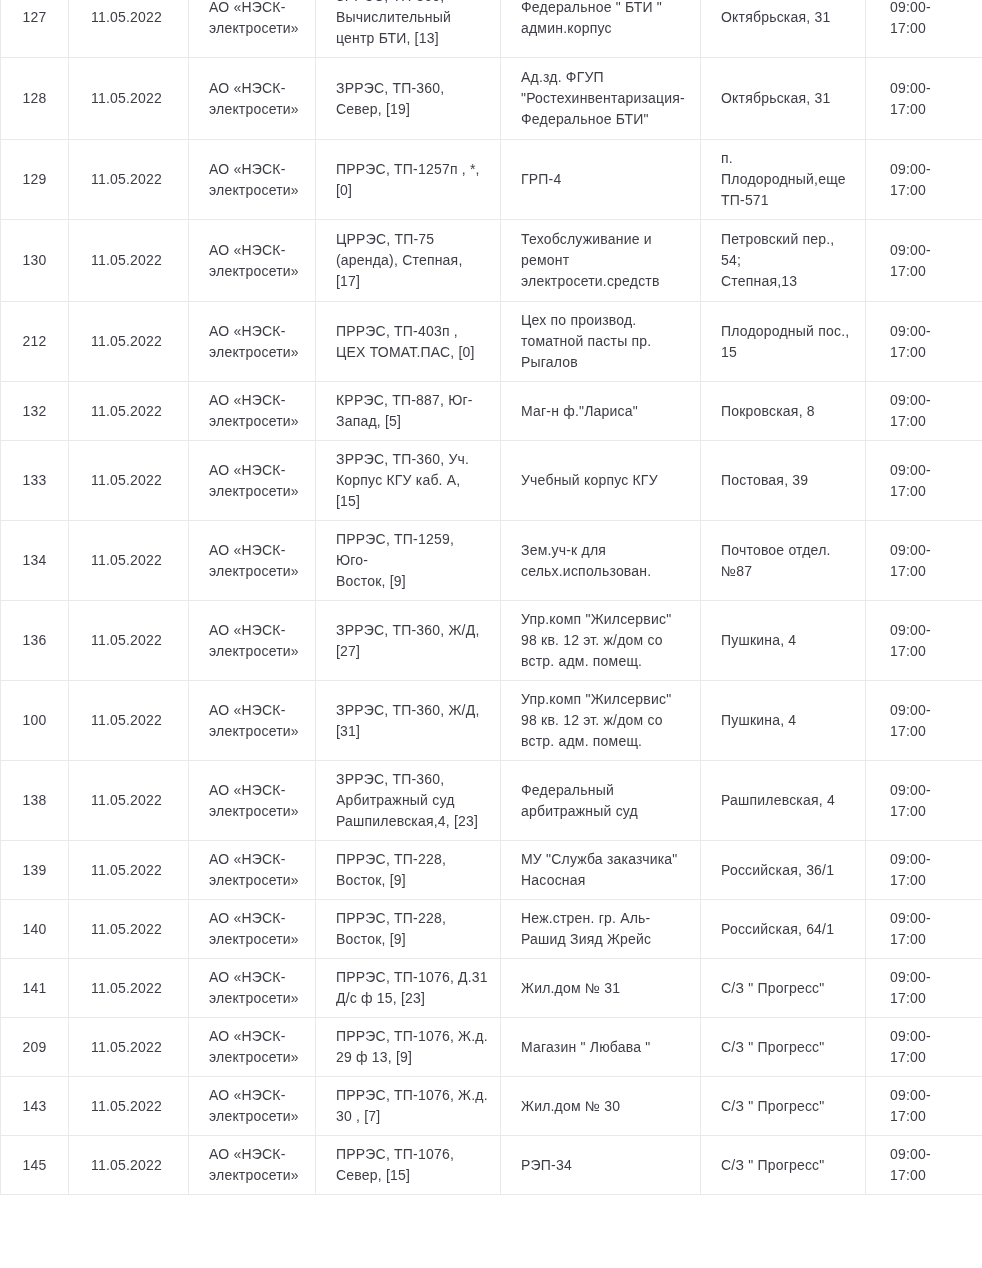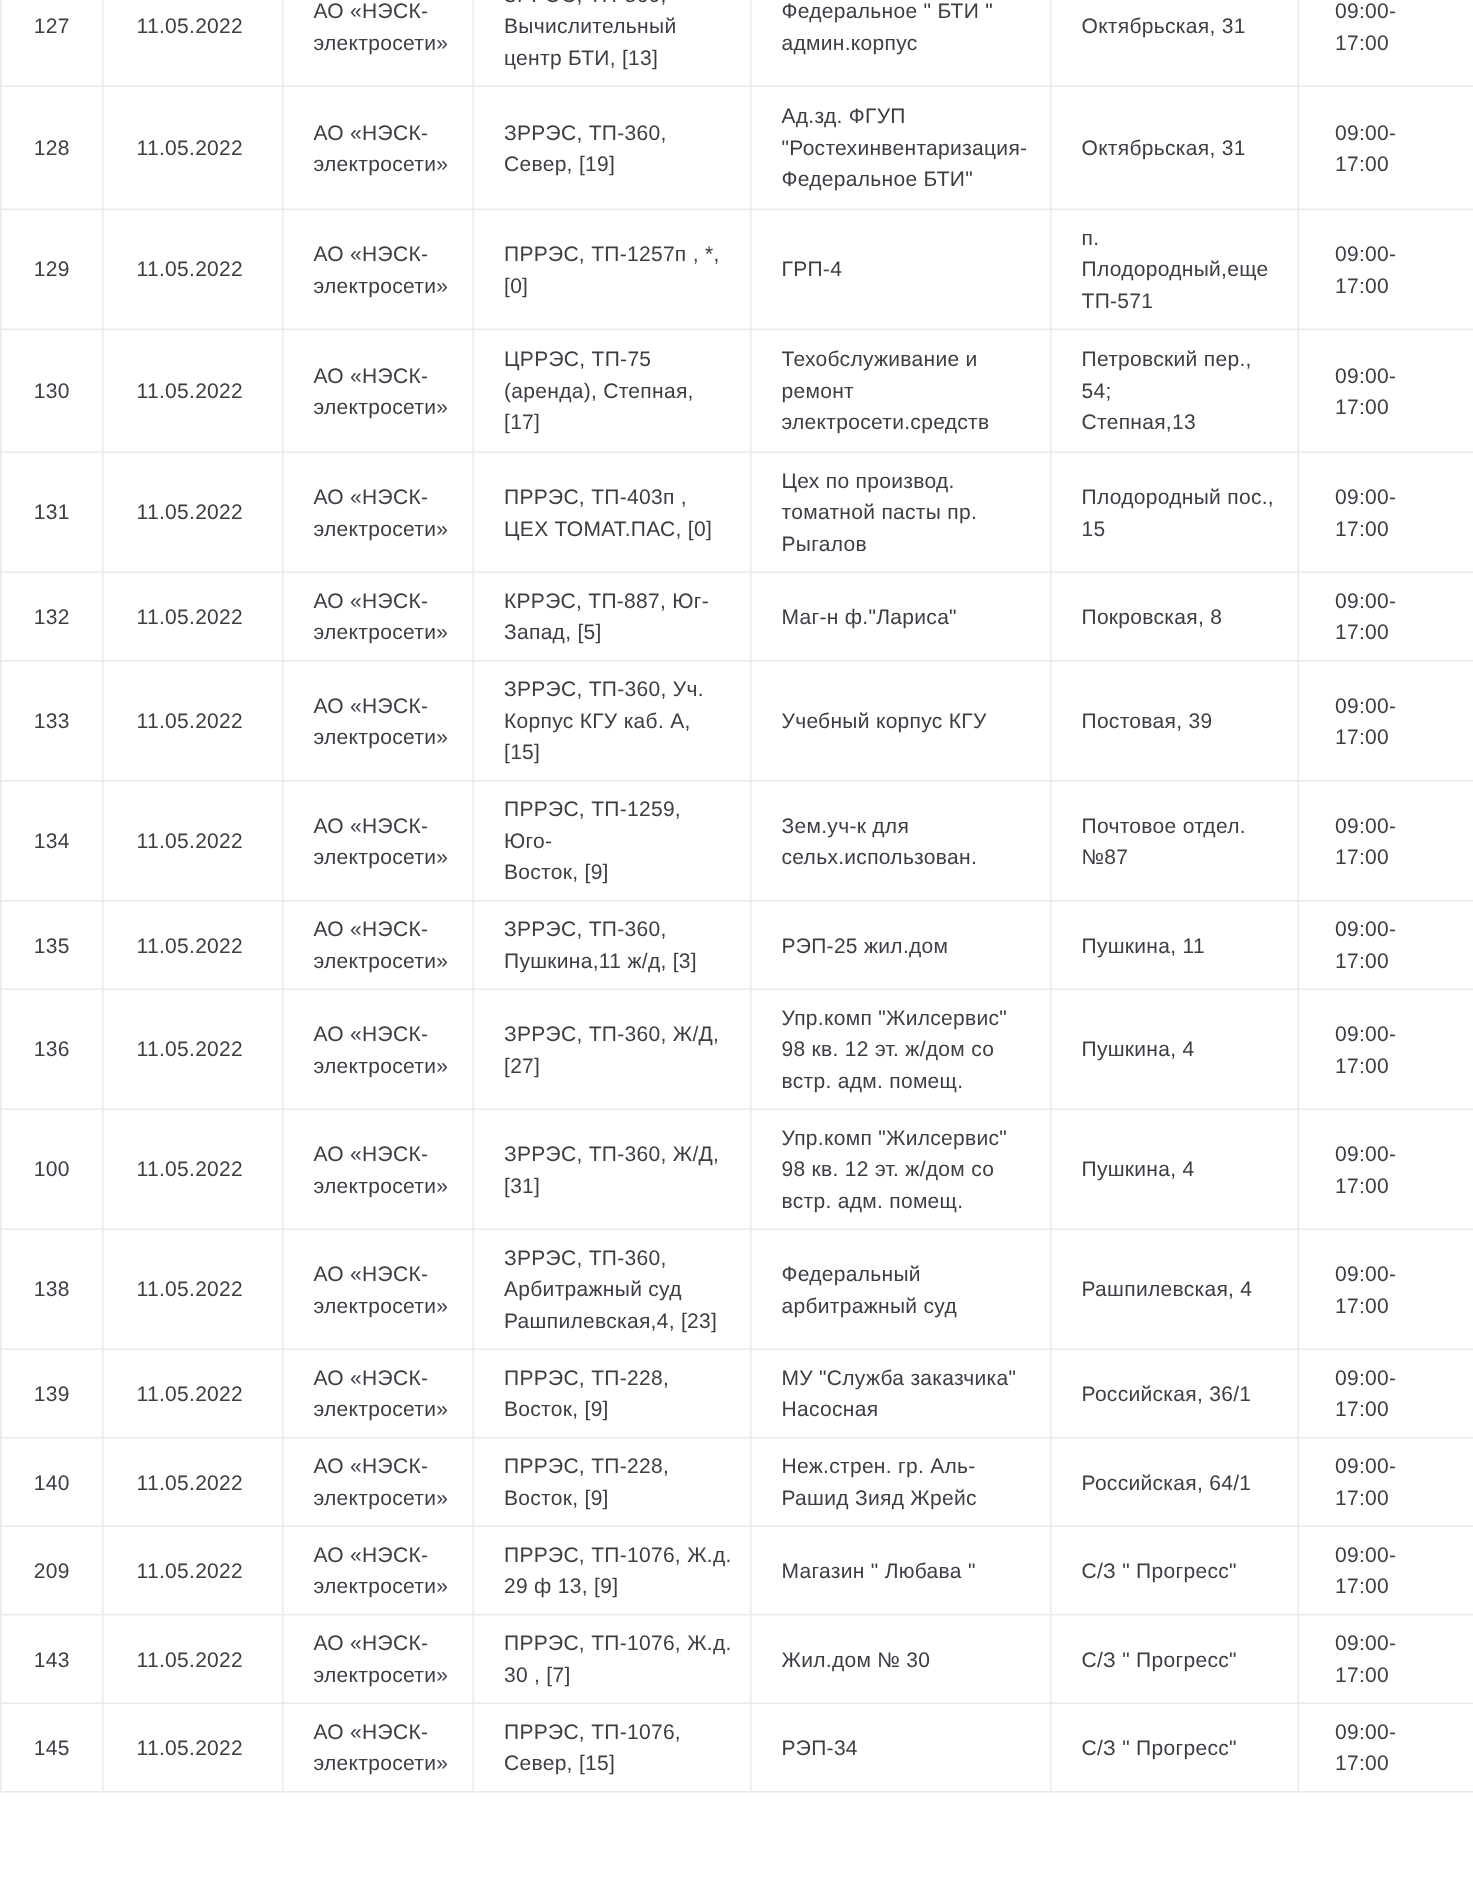--- a/index.html
+++ b/index.html
@@ -102,21 +102,21 @@
           <td class="c-desc">Техобслуживание и
 ремонт
 электросети.средств</td>
           <td class="c-addr">Петровский пер.,
 54;
 Степная,13</td>
           <td class="c-time">09:00-
 17:00</td>
         </tr>
         <tr style="height: 80px;">
-          <td class="c-num">131</td>
+          <td class="c-num">212</td>
           <td class="c-date">11.05.2022</td>
           <td class="c-org">АО «НЭСК-
 электросети»</td>
           <td class="c-feeder">ПРРЭС, ТП-403п ,
 ЦЕХ ТОМАТ.ПАС, [0]</td>
           <td class="c-desc">Цех по производ.
 томатной пасты пр.
 Рыгалов</td>
           <td class="c-addr">Плодородный пос.,
 15</td>
@@ -154,32 +154,20 @@
 электросети»</td>
           <td class="c-feeder">ПРРЭС, ТП-1259, Юго-
 Восток, [9]</td>
           <td class="c-desc">Зем.уч-к для
 сельх.использован.</td>
           <td class="c-addr">Почтовое отдел.
 №87</td>
           <td class="c-time">09:00-
 17:00</td>
         </tr>
-        <tr style="height: 59px;">
-          <td class="c-num">135</td>
-          <td class="c-date">11.05.2022</td>
-          <td class="c-org">АО «НЭСК-
-электросети»</td>
-          <td class="c-feeder">ЗРРЭС, ТП-360,
-Пушкина,11 ж/д, [3]</td>
-          <td class="c-desc">РЭП-25 жил.дом</td>
-          <td class="c-addr">Пушкина, 11</td>
-          <td class="c-time">09:00-
-17:00</td>
-        </tr>
         <tr style="height: 80px;">
           <td class="c-num">136</td>
           <td class="c-date">11.05.2022</td>
           <td class="c-org">АО «НЭСК-
 электросети»</td>
           <td class="c-feeder">ЗРРЭС, ТП-360, Ж/Д,
 [27]</td>
           <td class="c-desc">Упр.комп "Жилсервис"
 98 кв. 12 эт. ж/дом со
 встр. адм. помещ.</td>
@@ -235,20 +223,32 @@
 электросети»</td>
           <td class="c-feeder">ПРРЭС, ТП-228,
 Восток, [9]</td>
           <td class="c-desc">Неж.стрен. гр. Аль-
 Рашид Зияд Жрейс</td>
           <td class="c-addr">Российская, 64/1</td>
           <td class="c-time">09:00-
 17:00</td>
         </tr>
         <tr style="height: 59px;">
+          <td class="c-num">141</td>
+          <td class="c-date">11.05.2022</td>
+          <td class="c-org">АО «НЭСК-
+электросети»</td>
+          <td class="c-feeder">ПРРЭС, ТП-1076, Д.31
+Д/с ф 15, [23]</td>
+          <td class="c-desc">Жил.дом № 31</td>
+          <td class="c-addr">С/З " Прогресс"</td>
+          <td class="c-time">09:00-
+17:00</td>
+        </tr>
+        <tr style="height: 59px;">
           <td class="c-num">209</td>
           <td class="c-date">11.05.2022</td>
           <td class="c-org">АО «НЭСК-
 электросети»</td>
           <td class="c-feeder">ПРРЭС, ТП-1076, Ж.д.
 29 ф 13, [9]</td>
           <td class="c-desc">Магазин " Любава "</td>
           <td class="c-addr">С/З " Прогресс"</td>
           <td class="c-time">09:00-
 17:00</td>

